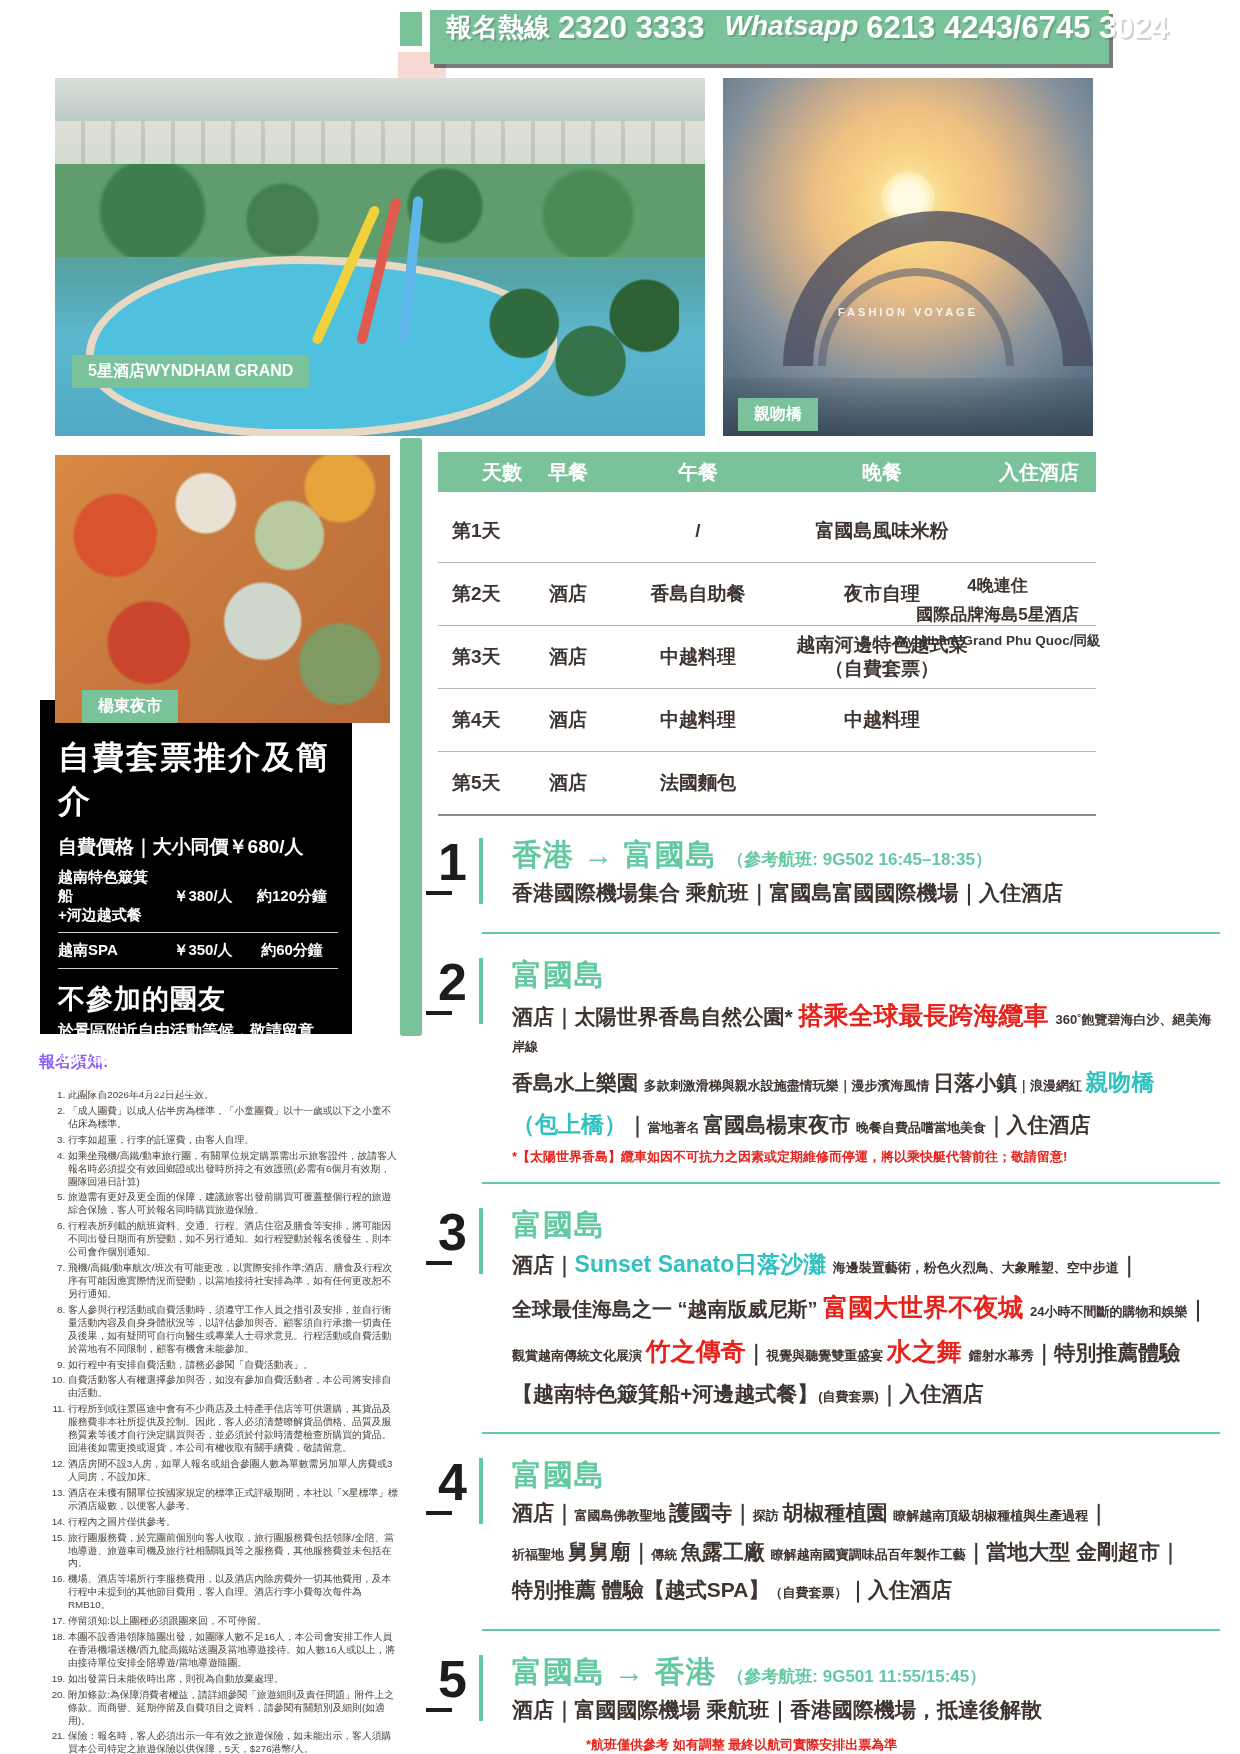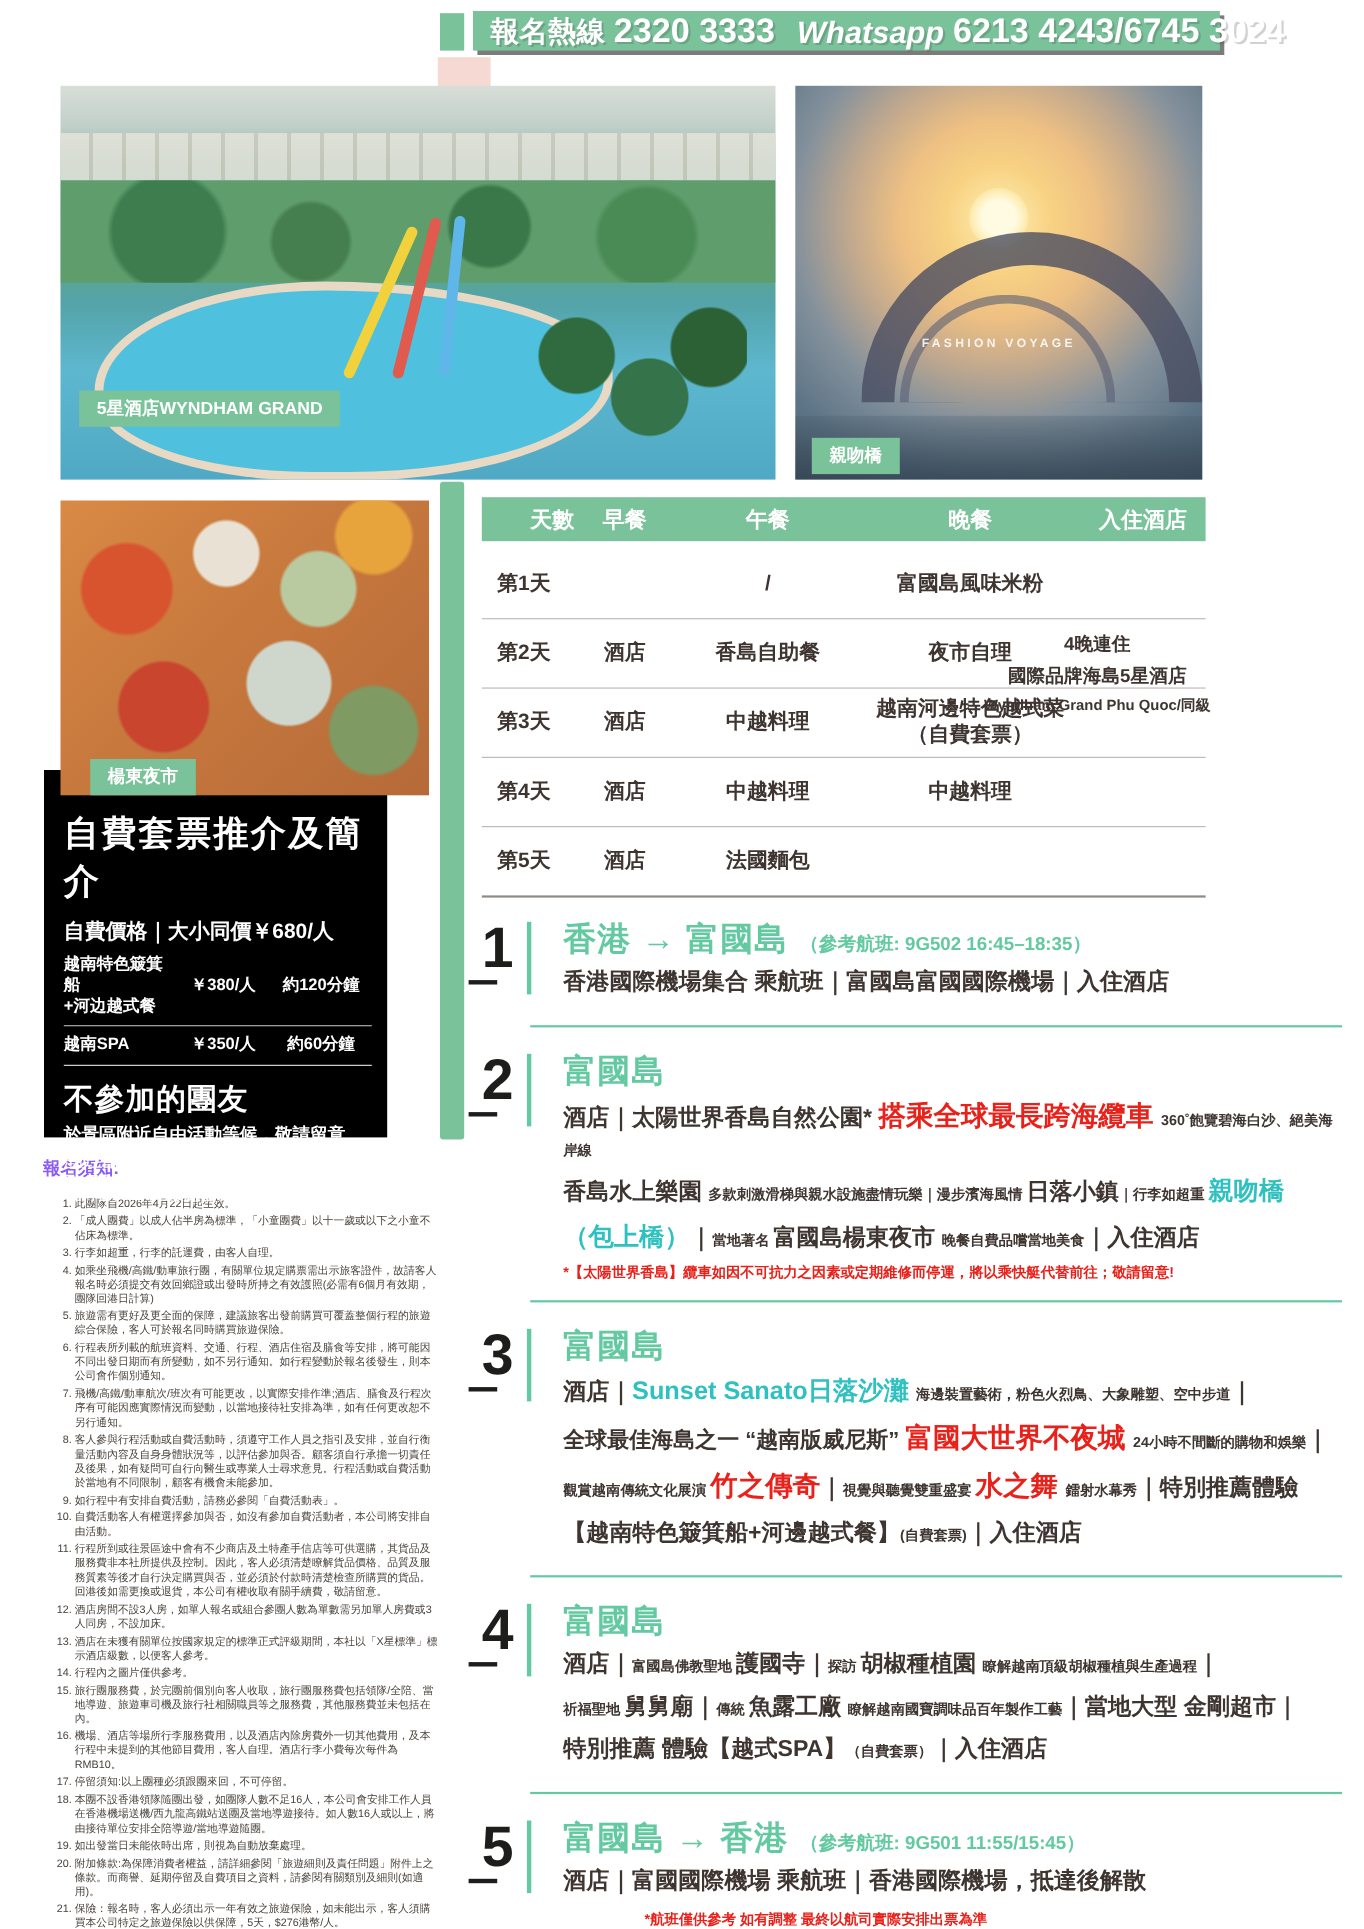--- a/index.html
+++ b/index.html
@@ -2,22 +2,22 @@
 <html><head>
 <meta charset="utf-8">
 <style>
   html,body{margin:0;padding:0;background:#e8e8e8;}
   .page{position:relative;width:1240px;height:1754px;background:#ffffff;overflow:hidden;
         font-family:"Liberation Sans",sans-serif;color:#3e3531;}
 
   
   .accent-sq{position:absolute;left:400px;top:12px;width:22px;height:34px;background:#79c29a;}
   .accent-pink{position:absolute;left:398px;top:52px;width:48px;height:54px;background:#f7d9d4;}
-  .banner{position:absolute;left:430px;top:10px;width:663px;height:36px;background:#79c29a;
-          box-shadow:4px 4px 0 rgba(35,35,35,.6);display:flex;align-items:flex-end;padding-left:16px;
+  .banner{position:absolute;left:430px;top:10px;width:663px;height:54px;background:#79c29a;
+          box-shadow:4px 4px 0 rgba(35,35,35,.6);display:flex;align-items:flex-start;padding-left:16px;
           color:#fff;white-space:nowrap;}
   .banner span{text-shadow:2px 2px 0 rgba(70,70,70,.25);}
   .hot-label{font-size:26px;font-weight:800;}
   .hot-num{font-size:31px;font-weight:800;margin-left:8px;}
   .wa-label{font-size:28px;font-weight:800;margin-left:20px;font-style:italic;}
   .wa-num{font-size:31px;font-weight:800;margin-left:8px;}
 
   
   .photo{position:absolute;overflow:hidden;}
   .photo-left{left:55px;top:78px;width:650px;height:358px;
@@ -302,21 +302,21 @@
 
     <section class="day">
       <div class="day-numwrap"><div class="day-num">2</div></div>
       <div class="day-body">
         <h2 class="day-title">
           <span class="t-main">富國島</span>
           <span class="t-note"></span>
         </h2>
         <div class="day-lines">
             <div class="day-line"><span class="sg-b">酒店｜太陽世界香島自然公園* </span><span class="sg-r">搭乘全球最長跨海纜車 </span><span class="sg-s">360˚飽覽碧海白沙、絕美海岸線</span></div>
-            <div class="day-line"><span class="sg-b">香島水上樂園 </span><span class="sg-s">多款刺激滑梯與親水設施盡情玩樂｜漫步濱海風情 </span><span class="sg-b">日落小鎮</span><span class="sg-s">｜行李如超重 </span><span class="sg-t">親吻橋</span></div>
+            <div class="day-line"><span class="sg-b">香島水上樂園 </span><span class="sg-s">多款刺激滑梯與親水設施盡情玩樂｜漫步濱海風情 </span><span class="sg-b">日落小鎮</span><span class="sg-s">｜浪漫網紅 </span><span class="sg-t">親吻橋</span></div>
             <div class="day-line"><span class="sg-t">（包上橋）</span><span class="sg-b">｜</span><span class="sg-s">當地著名 </span><span class="sg-b">富國島楊東夜市 </span><span class="sg-s">晚餐自費品嚐當地美食</span><span class="sg-b">｜入住酒店</span></div>
           </div>
         <div class="day-rednote">*【太陽世界香島】纜車如因不可抗力之因素或定期維修而停運，將以乘快艇代替前往；敬請留意!</div>
       </div>
     </section>
     <hr class="day-sep">
 
     <section class="day">
       <div class="day-numwrap"><div class="day-num">3</div></div>
       <div class="day-body">

